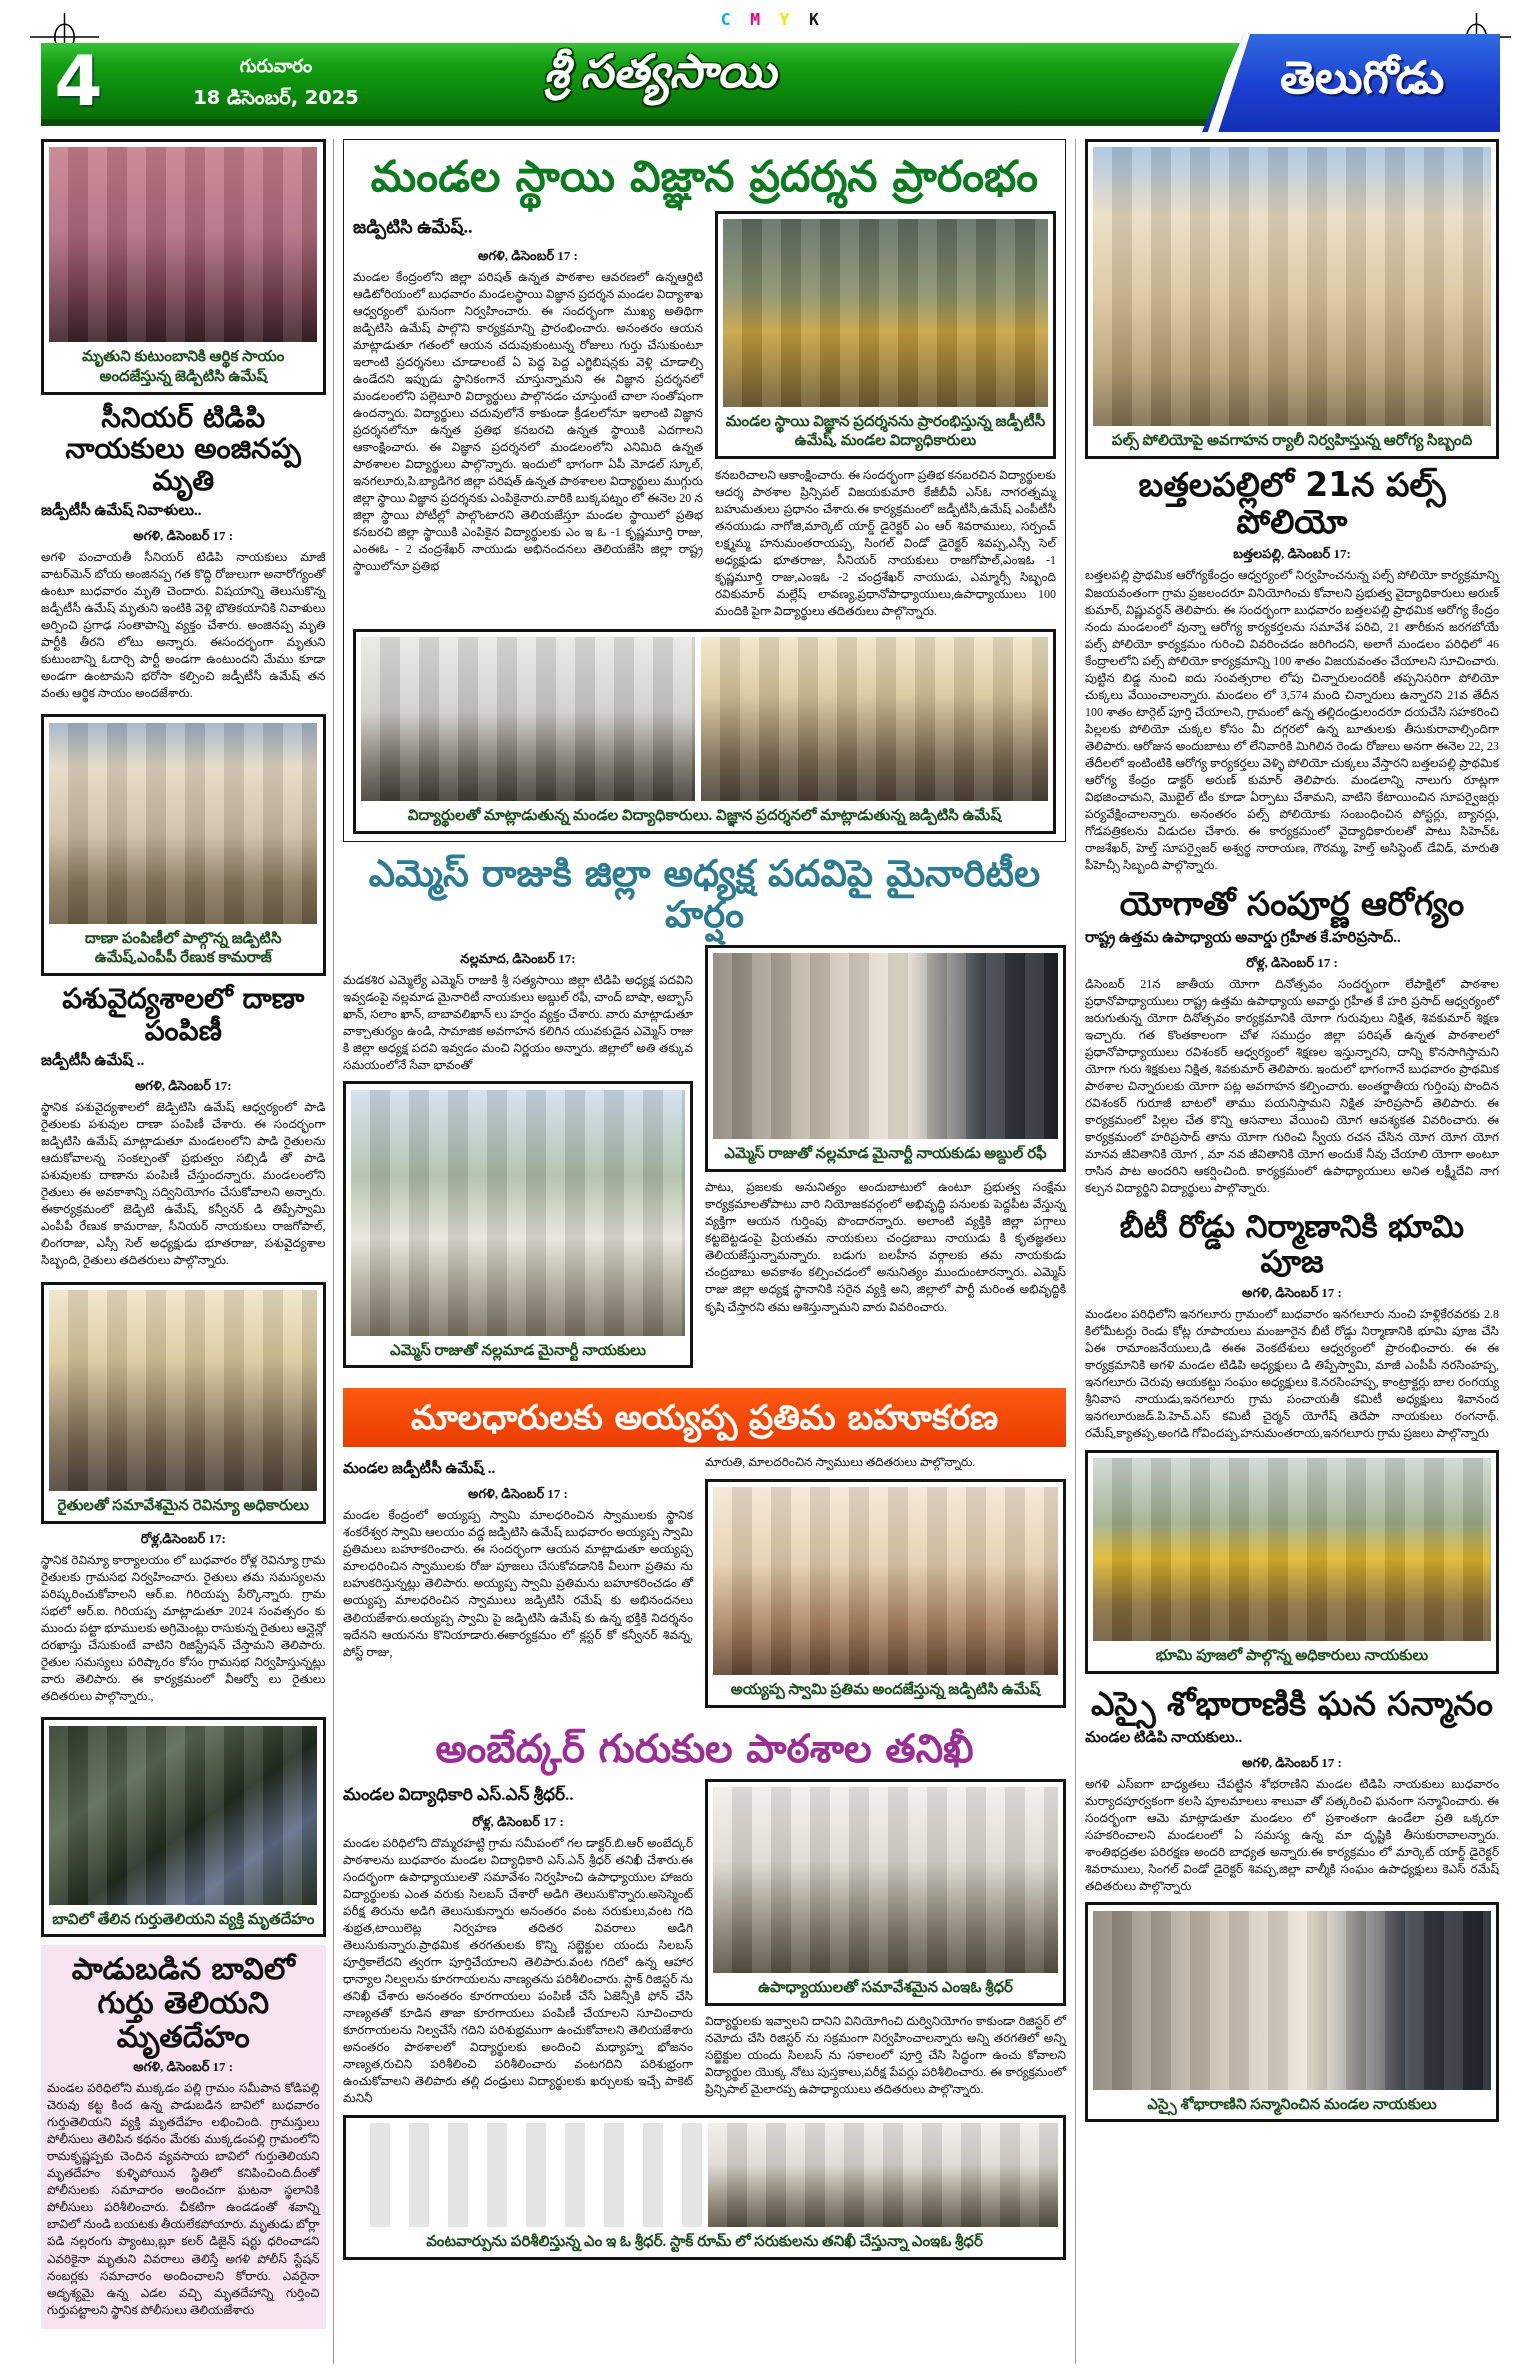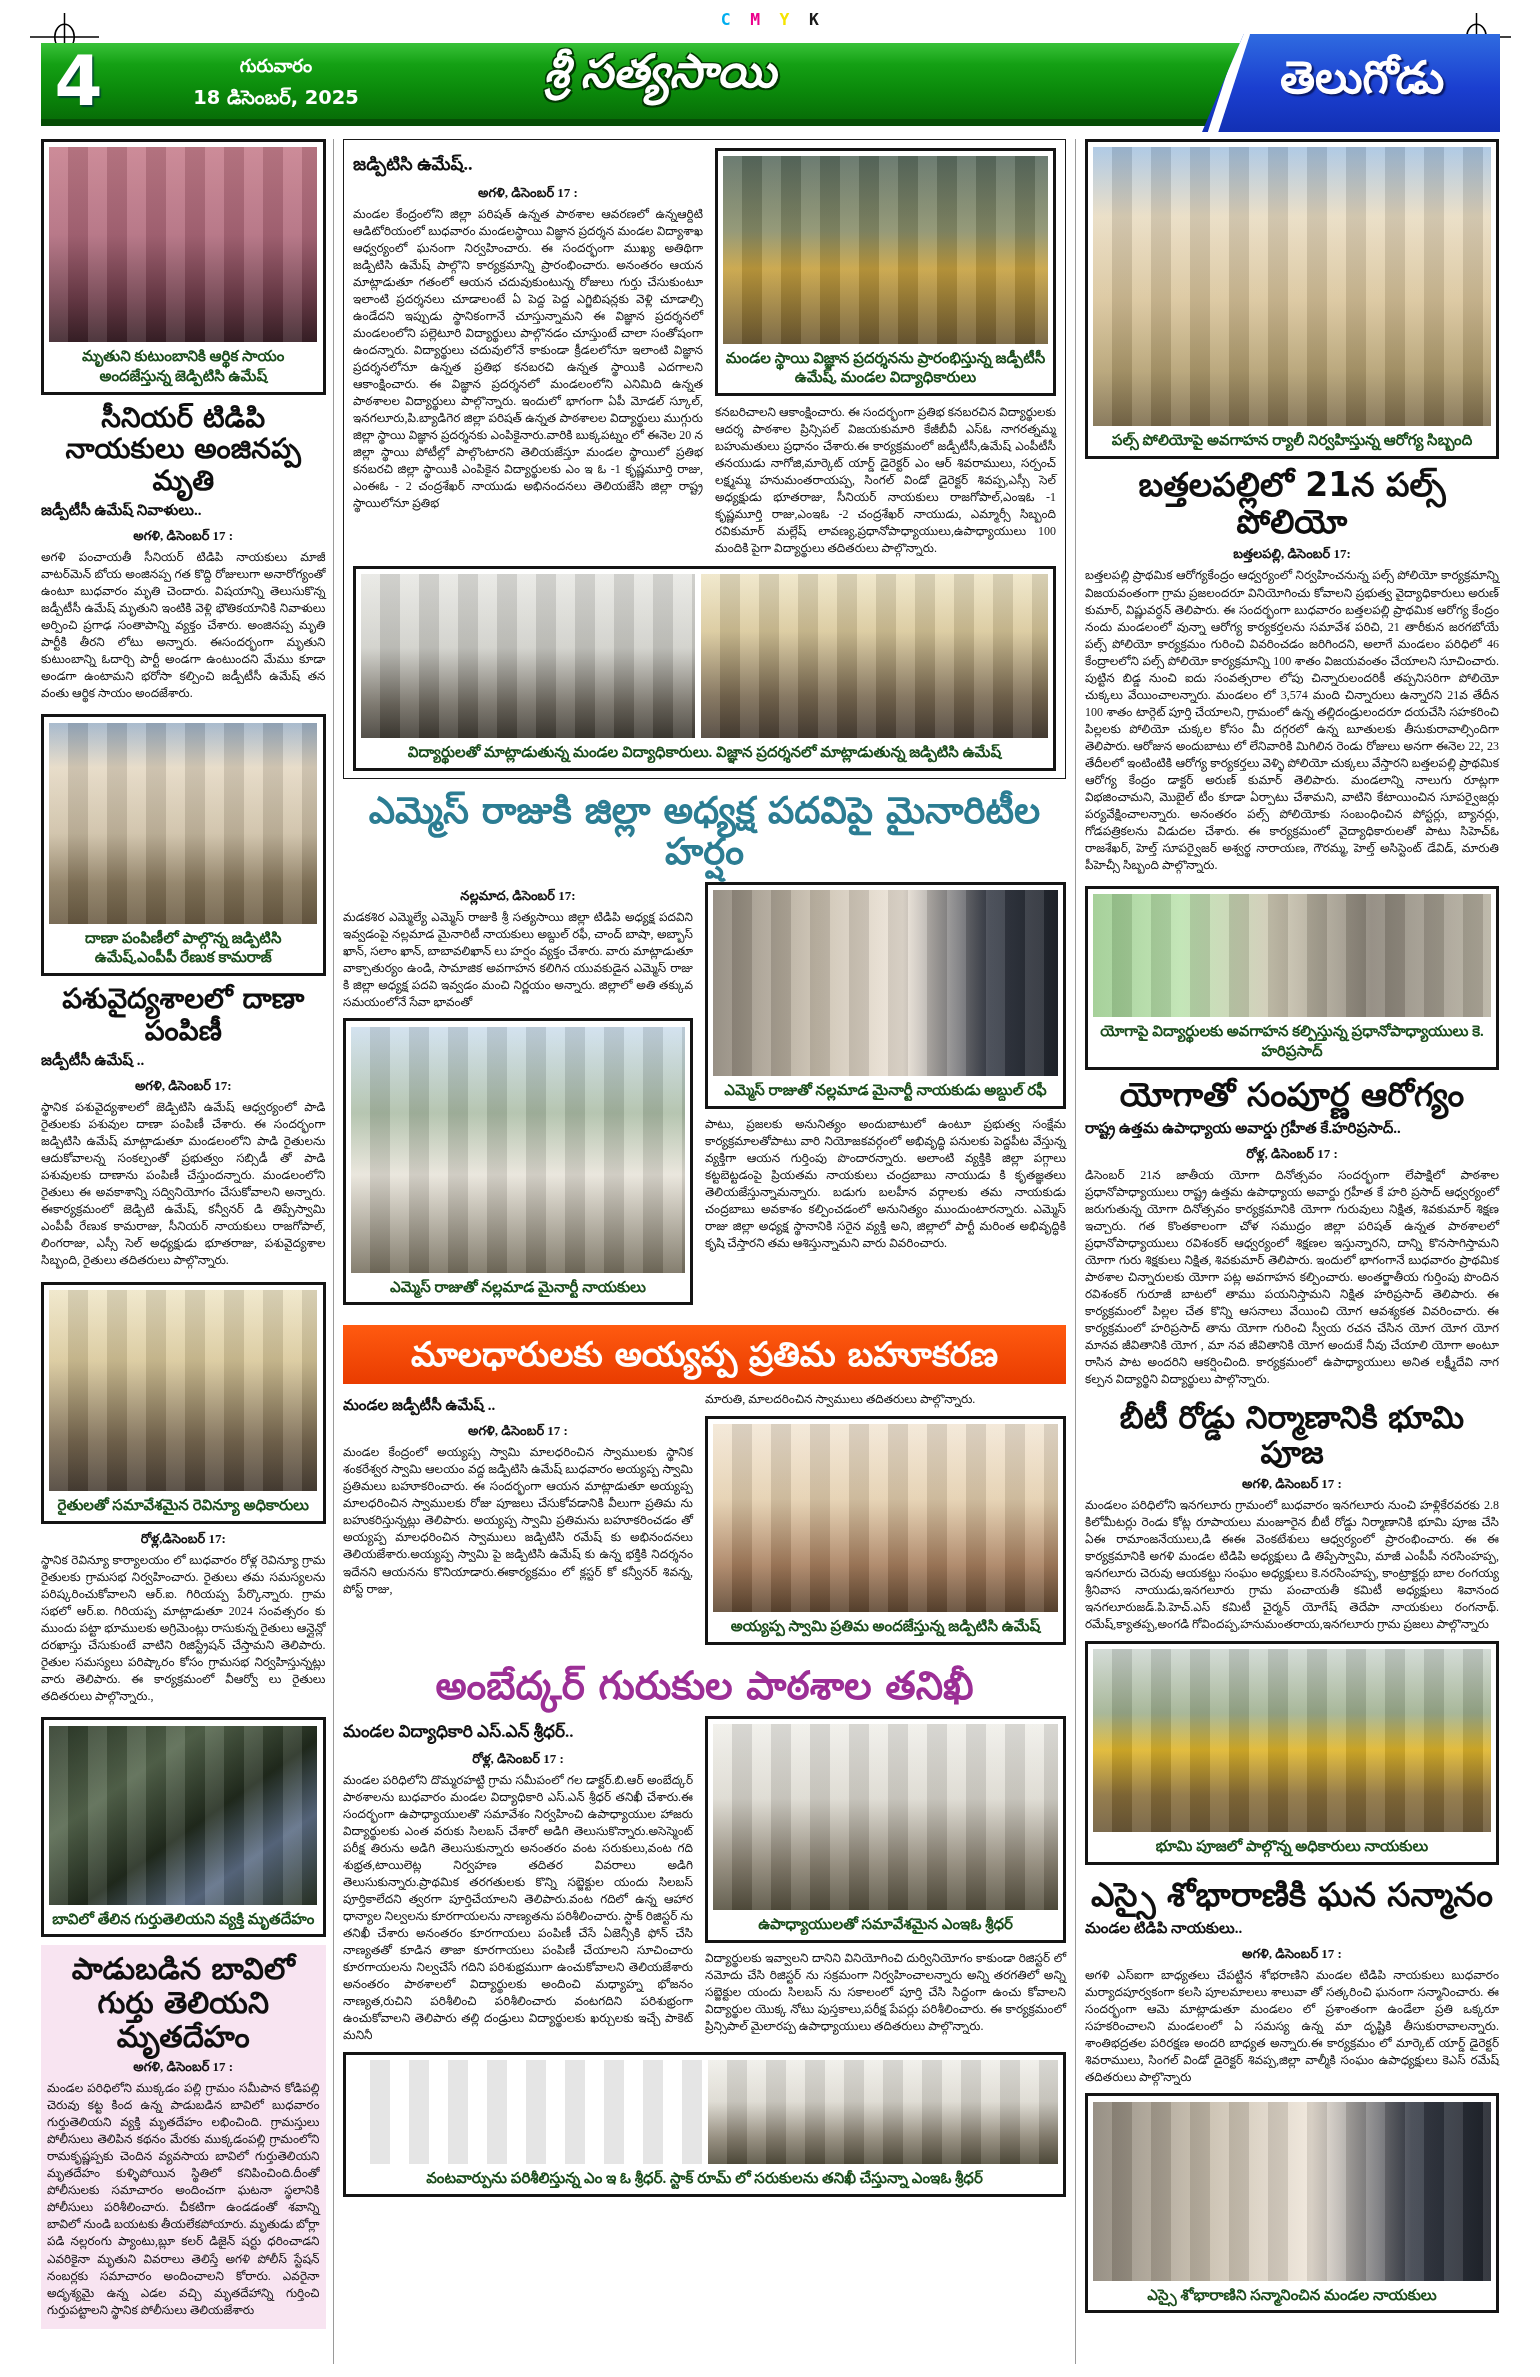--- a/index.html
+++ b/index.html
@@ -173,20 +173,21 @@
         <h2 class="hl hl-black" style="font-size:30px">పాడుబడిన బావిలో గుర్తు తెలియని మృతదేహం</h2>
         <div class="dl">అగళి, డిసెంబర్ 17 :</div>
         <p class="bt">మండల పరిధిలోని ముక్కడం పల్లి గ్రామం సమీపాన కోడిపల్లి చెరువు కట్ట కింద ఉన్న పాడుబడిన బావిలో బుధవారం గుర్తుతెలియని వ్యక్తి మృతదేహం లభించింది. గ్రామస్తులు పోలీసులు తెలిపిన కథనం మేరకు ముక్కడంపల్లి గ్రామంలోని రామకృష్ణప్పకు చెందిన వ్యవసాయ బావిలో గుర్తుతెలియని మృతదేహం కుళ్ళిపోయిన స్థితిలో కనిపించింది.దీంతో పోలీసులకు సమాచారం అందించగా ఘటనా స్థలానికి పోలీసులు పరిశీలించారు. చీకటిగా ఉండడంతో శవాన్ని బావిలో నుండి బయటకు తీయలేకపోయారు. మృతుడు బోర్లా పడి నల్లరంగు ప్యాంటు,బ్లూ కలర్ డిజైన్ షర్టు ధరించాడని ఎవరికైనా మృతుని వివరాలు తెలిస్తే అగళి పోలీస్ స్టేషన్ నంబర్లకు సమాచారం అందించాలని కోరారు. ఎవరైనా అదృశ్యమై ఉన్న ఎడల వచ్చి మృతదేహాన్ని గుర్తించి గుర్తుపట్టాలని స్థానిక పోలీసులు తెలియజేశారు</p>
       </div>
     </section>
   </div>
 
   <div class="col-mid">
 
     <section class="mainbox">
+      <h1 class="hl hl-green" style="font-size:43px; margin:4.5px 0 10.4px">మండల స్థాయి విజ్ఞాన ప్రదర్శన ప్రారంభం</h1>
       <div class="two">
         <div class="cA">
           <div class="sub" style="font-size:18px">జడ్పిటిసి ఉమేష్..</div>
           <div class="dl">అగళి, డిసెంబర్ 17 :</div>
           <p class="bt">మండల కేంద్రంలోని జిల్లా పరిషత్ ఉన్నత పాఠశాల ఆవరణలో ఉన్నఆర్దిటి ఆడిటోరియంలో బుధవారం మండలస్థాయి విజ్ఞాన ప్రదర్శన మండల విద్యాశాఖ ఆధ్వర్యంలో ఘనంగా నిర్వహించారు. ఈ సందర్భంగా ముఖ్య అతిథిగా జడ్పిటిసి ఉమేష్ పాల్గొని కార్యక్రమాన్ని ప్రారంభించారు. అనంతరం ఆయన మాట్లాడుతూ గతంలో ఆయన చదువుకుంటున్న రోజులు గుర్తు చేసుకుంటూ ఇలాంటి ప్రదర్శనలు చూడాలంటే ఏ పెద్ద పెద్ద ఎగ్జిబిషన్లకు వెళ్లి చూడాల్సి ఉండేదని ఇప్పుడు స్థానికంగానే చూస్తున్నామని ఈ విజ్ఞాన ప్రదర్శనలో మండలంలోని పల్లెటూరి విద్యార్థులు పాల్గొనడం చూస్తుంటే చాలా సంతోషంగా ఉందన్నారు. విద్యార్థులు చదువులోనే కాకుండా క్రీడలలోనూ ఇలాంటి విజ్ఞాన ప్రదర్శనలోనూ ఉన్నత ప్రతిభ కనబరచి ఉన్నత స్థాయికి ఎదగాలని ఆకాంక్షించారు. ఈ విజ్ఞాన ప్రదర్శనలో మండలంలోని ఎనిమిది ఉన్నత పాఠశాలల విద్యార్థులు పాల్గొన్నారు. ఇందులో భాగంగా ఏపీ మోడల్ స్కూల్, ఇనగలూరు,పి.బ్యాడిగెర జిల్లా పరిషత్ ఉన్నత పాఠశాలల విద్యార్థులు ముగ్గురు జిల్లా స్థాయి విజ్ఞాన ప్రదర్శనకు ఎంపికైనారు.వారికి బుక్కపట్నం లో ఈనెల 20 న జిల్లా స్థాయి పోటీల్లో పాల్గొంటారని తెలియజేస్తూ మండల స్థాయిలో ప్రతిభ కనబరచి జిల్లా స్థాయికి ఎంపికైన విద్యార్థులకు ఎం ఇ ఓ -1 కృష్ణమూర్తి రాజు, ఎంఈఓ - 2 చంద్రశేఖర్ నాయుడు అభినందనలు తెలియజేసి జిల్లా రాష్ట్ర స్థాయిలోనూ ప్రతిభ</p>
         </div>
         <div class="cB">
           <div class="pbox">
             <div class="ph ph-ribbon" style="height:188px"></div>
             <div class="pcap">మండల స్థాయి విజ్ఞాన ప్రదర్శనను ప్రారంభిస్తున్న జడ్పీటీసీ ఉమేష్, మండల విద్యాధికారులు</div>
@@ -274,24 +275,20 @@
       <div class="pbox">
         <div class="ph ph-rally" style="height:279px"></div>
         <div class="pcap">పల్స్ పోలియోపై అవగాహన ర్యాలీ నిర్వహిస్తున్న ఆరోగ్య సిబ్బంది</div>
       </div>
       <h2 class="hl hl-black" style="font-size:33px">బత్తలపల్లిలో  21న పల్స్ పోలియో</h2>
       <div class="dl">బత్తలపల్లి, డిసెంబర్ 17:</div>
       <p class="bt">బత్తలపల్లి ప్రాథమిక ఆరోగ్యకేంద్రం ఆధ్వర్యంలో నిర్వహించనున్న పల్స్ పోలియో కార్యక్రమాన్ని విజయవంతంగా గ్రామ ప్రజలందరూ వినియోగించు కోవాలని ప్రభుత్వ వైద్యాధికారులు అరుణ్ కుమార్, విష్ణువర్ధన్ తెలిపారు. ఈ సందర్భంగా బుధవారం బత్తలపల్లి ప్రాథమిక ఆరోగ్య కేంద్రం నందు మండలంలో వున్నా ఆరోగ్య కార్యకర్తలను సమావేశ పరిచి, 21 తారీకున జరగబోయే పల్స్ పోలియో కార్యక్రమం గురించి వివరించడం జరిగిందని, అలాగే మండలం పరిధిలో 46 కేంద్రాలలోని పల్స్ పోలియో కార్యక్రమాన్ని 100 శాతం విజయవంతం చేయాలని సూచించారు. పుట్టిన బిడ్డ నుంచి ఐదు సంవత్సరాల లోపు చిన్నారులందరికీ తప్పనిసరిగా పోలియో చుక్కలు వేయించాలన్నారు. మండలం లో 3,574 మంది చిన్నారులు ఉన్నారని 21వ తేదీన 100 శాతం టార్గెట్ పూర్తి చేయాలని, గ్రామంలో ఉన్న తల్లిదండ్రులందరూ దయచేసి సహకరించి పిల్లలకు పోలియో చుక్కల కోసం మీ దగ్గరలో ఉన్న బూతులకు తీసుకురావాల్సిందిగా తెలిపారు. ఆరోజున అందుబాటు లో లేనివారికి మిగిలిన రెండు రోజులు అనగా ఈనెల 22, 23 తేదీలలో ఇంటింటికి ఆరోగ్య కార్యకర్తలు వెళ్ళి పోలియో చుక్కలు వేస్తారని బత్తలపల్లి ప్రాథమిక ఆరోగ్య కేంద్రం డాక్టర్ అరుణ్ కుమార్ తెలిపారు. మండలాన్ని నాలుగు రూట్లగా విభజించామని, మొబైల్ టీం కూడా ఏర్పాటు చేశామని, వాటిని కేటాయించిన సూపర్వైజర్లు పర్యవేక్షించాలన్నారు. అనంతరం పల్స్ పోలియోకు సంబంధించిన పోస్టర్లు, బ్యానర్లు, గోడపత్రికలను విడుదల చేశారు. ఈ కార్యక్రమంలో వైద్యాధికారులతో పాటు సిహెచ్ఓ రాజశేఖర్, హెల్త్ సూపర్వైజర్ అశ్వర్థ నారాయణ, గౌరమ్మ, హెల్త్ అసిస్టెంట్ డేవిడ్, మారుతి పీహెచ్సీ సిబ్బంది పాల్గొన్నారు.</p>
     </section>
 
     <section class="art">
-      <div class="pbox">
-        <div class="ph ph-yoga" style="height:123px"></div>
-        <div class="pcap">యోగాపై విద్యార్థులకు అవగాహన కల్పిస్తున్న ప్రధానోపాధ్యాయులు కె. హరిప్రసాద్</div>
-      </div>
       <h2 class="hl hl-black" style="font-size:33px">యోగాతో సంపూర్ణ ఆరోగ్యం</h2>
       <div class="sub">రాష్ట్ర ఉత్తమ ఉపాధ్యాయ అవార్డు గ్రహీత కే.హరిప్రసాద్..</div>
       <div class="dl">రోళ్ల, డిసెంబర్ 17 :</div>
       <p class="bt">డిసెంబర్ 21న జాతీయ యోగా దినోత్సవం సందర్భంగా లేపాక్షిలో పాఠశాల ప్రధానోపాధ్యాయులు రాష్ట్ర ఉత్తమ ఉపాధ్యాయ అవార్డు గ్రహీత కే హరి ప్రసాద్ ఆధ్వర్యంలో జరుగుతున్న యోగా దినోత్సవం కార్యక్రమానికి యోగా గురువులు నిక్షిత, శివకుమార్ శిక్షణ ఇచ్చారు. గత కొంతకాలంగా చోళ సముద్రం జిల్లా పరిషత్ ఉన్నత పాఠశాలలో ప్రధానోపాధ్యాయులు రవిశంకర్ ఆధ్వర్యంలో శిక్షణల ఇస్తున్నారని, దాన్ని కొనసాగిస్తామని యోగా గురు శిక్షకులు నిక్షిత, శివకుమార్ తెలిపారు. ఇందులో భాగంగానే బుధవారం ప్రాథమిక పాఠశాల చిన్నారులకు యోగా పట్ల అవగాహన కల్పించారు. అంతర్జాతీయ గుర్తింపు పొందిన రవిశంకర్ గురూజీ బాటలో తాము పయనిస్తామని నిక్షిత హరిప్రసాద్ తెలిపారు. ఈ కార్యక్రమంలో పిల్లల చేత కొన్ని ఆసనాలు వేయించి యోగ ఆవశ్యకత వివరించారు. ఈ కార్యక్రమంలో హరిప్రసాద్ తాను యోగా గురించి స్వీయ రచన చేసిన యోగ యోగ యోగ మానవ జీవితానికి యోగ , మా నవ జీవితానికి యోగ అందుకే నీవు చేయాలి యోగా అంటూ రాసిన పాట అందరిని ఆకర్షించింది. కార్యక్రమంలో ఉపాధ్యాయులు అనిత లక్ష్మీదేవి నాగ కల్పన విద్యార్థిని విద్యార్థులు పాల్గొన్నారు.</p>
     </section>
 
     <section class="art">
       <h2 class="hl hl-black" style="font-size:31px">బీటీ రోడ్డు నిర్మాణానికి భూమి పూజ</h2>
       <div class="dl">అగళి, డిసెంబర్ 17 :</div>
       <p class="bt">మండలం పరిధిలోని ఇనగలూరు గ్రామంలో బుధవారం ఇనగలూరు నుంచి హళ్లికేరవరకు 2.8 కిలోమీటర్లు రెండు కోట్ల రూపాయలు మంజూరైన బీటీ రోడ్డు నిర్మాణానికి భూమి పూజ చేసి ఏఈ రామాంజనేయులు,డి ఈఈ వెంకటేశులు ఆధ్వర్యంలో ప్రారంభించారు. ఈ ఈ కార్యక్రమానికి అగళి మండల టిడిపి అధ్యక్షులు డి తిప్పేస్వామి, మాజీ ఎంపీపీ నరసింహప్ప, ఇనగలూరు చెరువు ఆయకట్టు సంఘం అధ్యక్షులు కె.నరసింహప్ప, కాంట్రాక్టర్లు బాల రంగయ్య శ్రీనివాస నాయుడు,ఇనగలూరు గ్రామ పంచాయతీ కమిటీ అధ్యక్షులు శివానంద ఇనగలూరుజడ్.పి.హెచ్.ఎస్ కమిటీ చైర్మన్ యోగేష్ తెదేపా నాయకులు రంగనాథ్. రమేష్,క్యాతప్ప,అంగడి గోవిందప్ప,హనుమంతరాయ,ఇనగలూరు గ్రామ ప్రజలు పాల్గొన్నారు</p>

